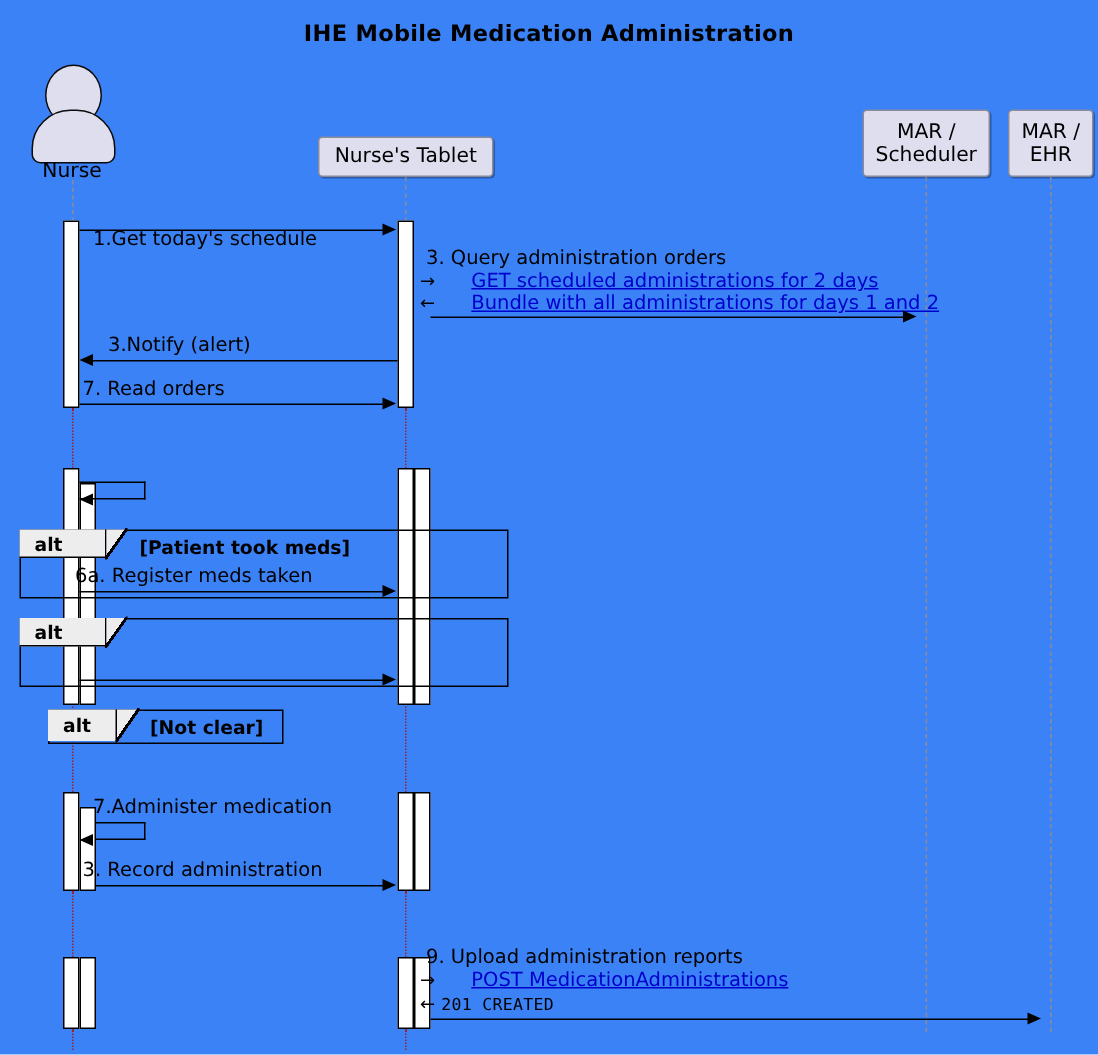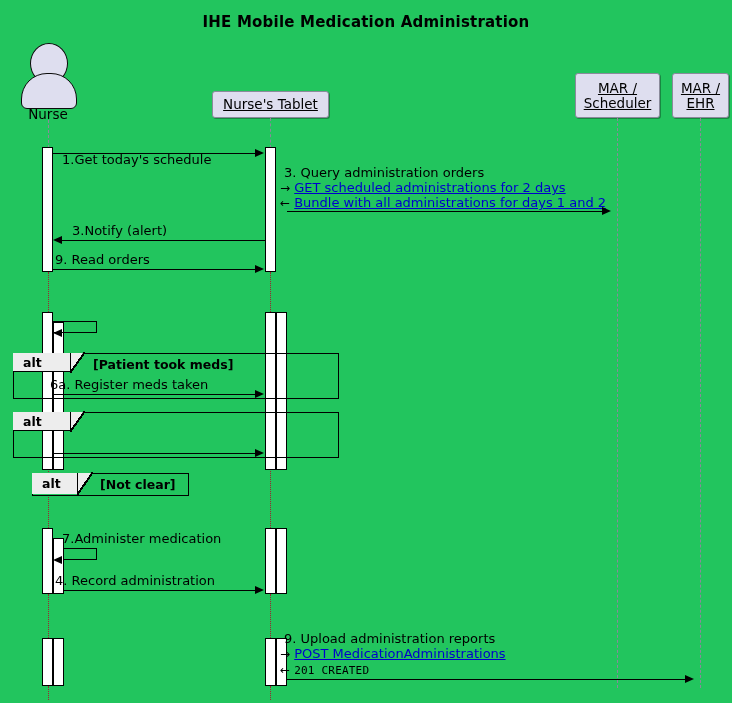--- a/index.html
+++ b/index.html
@@ -1,26 +1,26 @@
 <!DOCTYPE html>
 <html><head>
 <meta charset="utf-8">
 <style>
   html,body{margin:0;padding:0;background:#ffffff;}
   body{font-family:"DejaVu Sans","Liberation Sans",sans-serif;}
-  #canvas{position:relative;width:732px;height:703px;overflow:hidden;background:#22c55e;}
+  #canvas{position:relative;width:732px;height:703px;overflow:hidden;background:#3b82f6;}
 
   .ttl{position:absolute;left:0;width:732px;text-align:center;top:13px;
        font-weight:bold;font-size:15px;color:#000;letter-spacing:.2px;}
 
   
   .pbox{position:absolute;background:#DEDEEF;border:1px solid #8A8A9B;border-radius:3px;
         box-shadow:1px 1px 0 rgba(0,0,0,.30);
         display:flex;align-items:center;justify-content:center;text-align:right;
-        font-size:13.5px;color:#000;line-height:15px;box-sizing:border-box;text-decoration:underline;}
+        font-size:13.5px;color:#000;line-height:15px;box-sizing:border-box;}
 
   
   .actor-head{position:absolute;background:#DEDEEF;border:1.6px solid #0b0b0b;border-radius:50%;}
   .actor-body{position:absolute;background:#DEDEEF;border:1.6px solid #0b0b0b;
               border-radius:26px 26px 6px 6px;}
   .actor-lbl{position:absolute;text-align:center;font-size:13.5px;color:#000;}
 
   
   .lifeline{position:absolute;width:0;border-left:1px dashed #8A8A9B;}
   .lifeline-red{position:absolute;width:0;border-left:1px dotted #A02030;}
@@ -30,21 +30,21 @@
   
   .arrow-line{position:absolute;height:0;border-top:1px solid #000;}
   .arrow-head-r,.arrow-head-l{position:absolute;width:0;height:0;}
   .arrow-head-r{border-top:4.5px solid transparent;border-bottom:4.5px solid transparent;border-left:9px solid #000;}
   .arrow-head-l{border-top:4.5px solid transparent;border-bottom:4.5px solid transparent;border-right:9px solid #000;}
 
   
   .selfmsg{position:absolute;border:1px solid #000;border-left:none;box-sizing:border-box;}
 
   .msg{position:absolute;font-size:13px;color:#000;white-space:nowrap;line-height:15px;}
-  .lnk{color:#0000CC;text-decoration:underline;}
+  .lnk{color:#0000CC;text-decoration:underline;margin-left:20px;}
   .mono{font-family:"DejaVu Sans Mono","Liberation Mono",monospace;font-size:11px;letter-spacing:.2px;}
   .dir{color:#000;font-size:12px;}
 
   
   .frame{position:absolute;border:1.6px solid #000;box-sizing:border-box;background:transparent;}
   .frame-lbl{position:absolute;background:#EDEDED;border:1.6px solid #000;border-top:none;border-left:none;
              box-sizing:border-box;font-weight:bold;font-size:12.5px;color:#000;
              display:flex;align-items:center;padding-left:10px;}
   .frame-lbl::after{content:"";position:absolute;right:-1px;top:-2px;width:0;height:0;}
   .frame-cond{position:absolute;font-weight:bold;font-size:12.5px;color:#000;white-space:nowrap;}
@@ -119,21 +119,21 @@
     <span class="dir">←</span>
     <span class="lnk">Bundle with all administrations for days 1 and 2</span>
   </div>
   <div class="arrow-line" style="left:287px;top:211px;width:316px;"></div>
   <div class="arrow-head-r" style="left:602px;top:206.5px;"></div>
 
   <div class="msg" style="left:72px;top:223px;">3.Notify (alert)</div>
   <div class="arrow-line" style="left:62px;top:240px;width:203px;"></div>
   <div class="arrow-head-l" style="left:53px;top:235.5px;"></div>
 
-  <div class="msg" style="left:55px;top:252px;">9. Read orders</div>
+  <div class="msg" style="left:55px;top:252px;">7. Read orders</div>
   <div class="arrow-line" style="left:53px;top:269px;width:203px;"></div>
   <div class="arrow-head-r" style="left:255px;top:264.5px;"></div>
 
   <div class="selfmsg" style="left:53px;top:321px;width:44px;height:12px;"></div>
   <div class="arrow-head-l" style="left:53px;top:328.5px;"></div>
 
   <div class="frame" style="left:13px;top:353px;width:326px;height:46px;"></div>
   <div class="frame-lbl" style="left:13px;top:353px;width:58px;height:19px;">
     <span>alt</span>
   </div>
@@ -167,21 +167,21 @@
   <div style="position:absolute;left:78px;top:473px;width:0;height:0;
               border-top:21px solid #EDEDED;border-right:13px solid transparent;"></div>
   <div style="position:absolute;left:77px;top:472px;width:16px;height:23px;
               background:linear-gradient(to bottom right, transparent calc(50% - 1px), #000 calc(50% - 1px), #000 calc(50% + 1px), transparent calc(50% + 1px));"></div>
   <div class="frame-cond" style="left:100px;top:477px;">[Not clear]</div>
 
   <div class="msg" style="left:62px;top:531px;">7.Administer medication</div>
   <div class="selfmsg" style="left:64px;top:548px;width:33px;height:12px;"></div>
   <div class="arrow-head-l" style="left:53px;top:555.5px;"></div>
 
-  <div class="msg" style="left:55px;top:573px;">4. Record administration</div>
+  <div class="msg" style="left:55px;top:573px;">3. Record administration</div>
   <div class="arrow-line" style="left:64px;top:590px;width:192px;"></div>
   <div class="arrow-head-r" style="left:255px;top:585.5px;"></div>
 
   <div class="msg" style="left:284px;top:631px;">9. Upload administration reports</div>
   <div class="msg" style="left:280px;top:646px;">
     <span class="dir">→</span>
     <span class="lnk">POST MedicationAdministrations</span>
   </div>
   <div class="msg" style="left:280px;top:662px;">
     <span class="dir">←</span>

